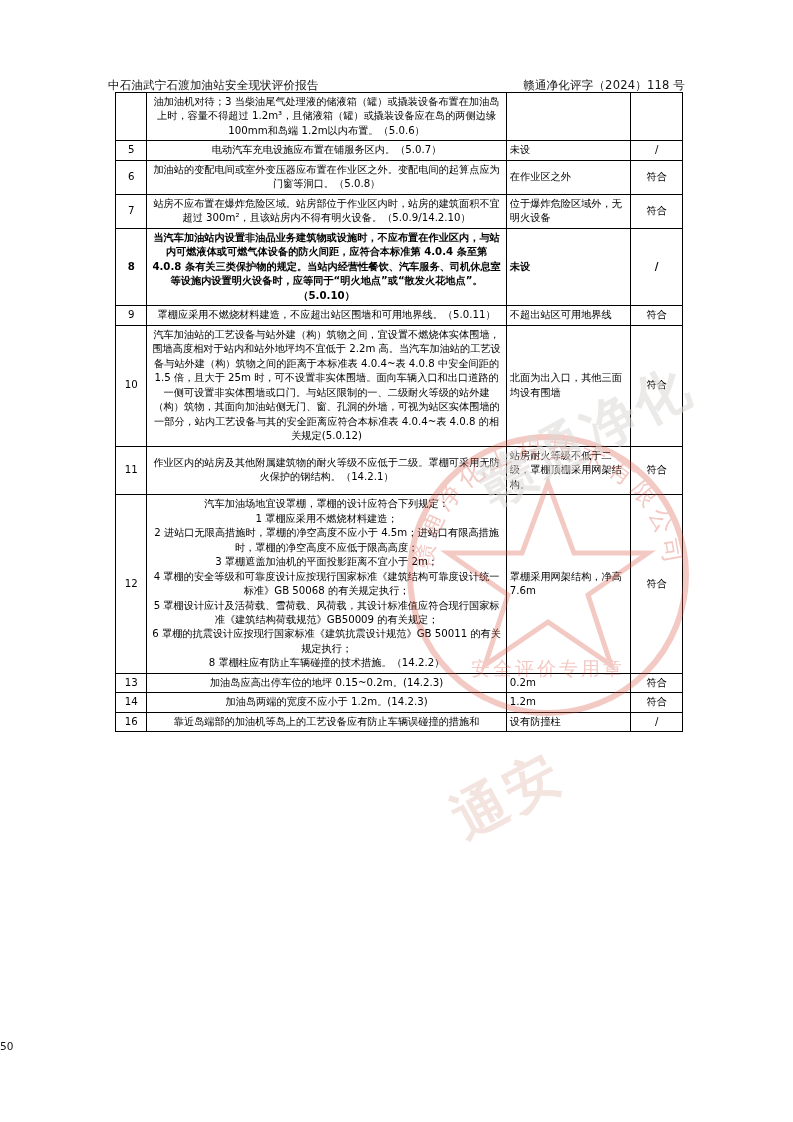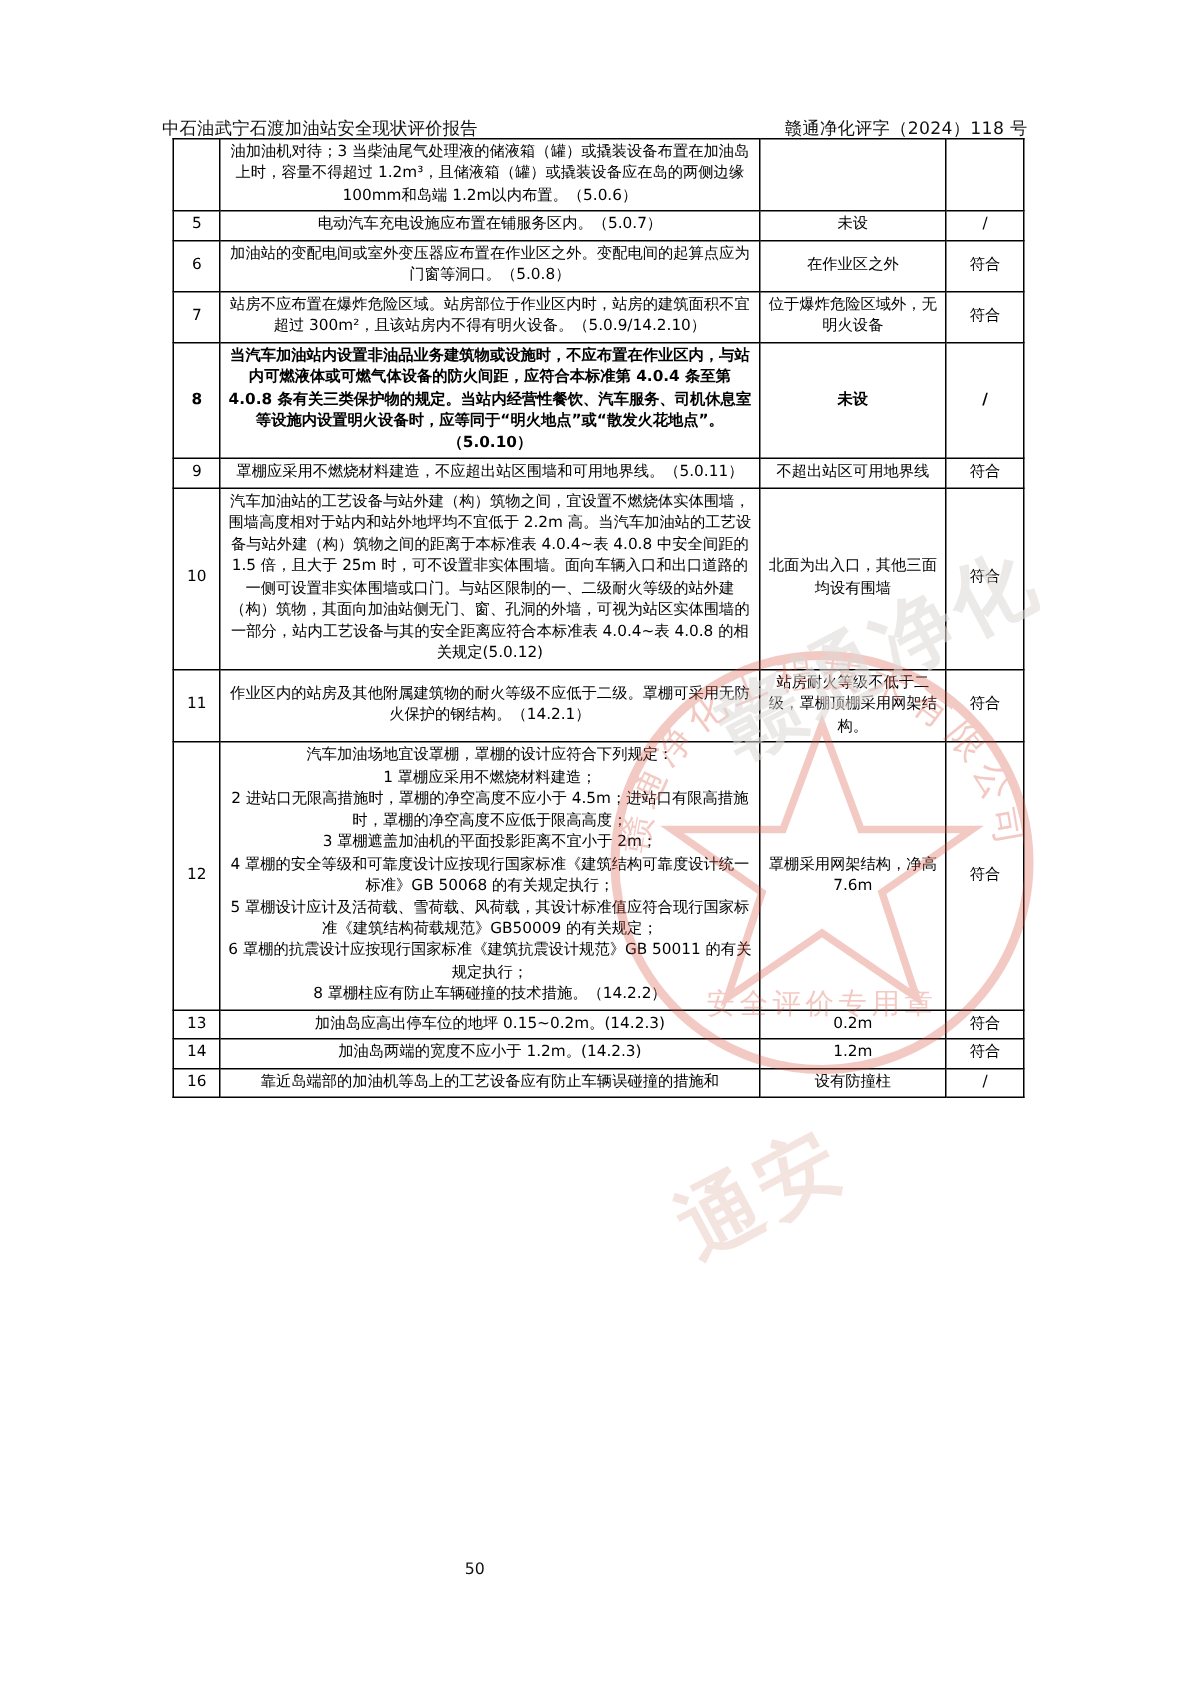--- a/index.html
+++ b/index.html
@@ -57,39 +57,38 @@
     text-align: center;
     vertical-align: middle;
   }
   td.req {
     width: 348px;
     text-align: center;
     vertical-align: middle;
   }
   td.actual {
     width: 116px;
-    text-align: center;
+    text-align: left;
     vertical-align: middle;
   }
   td.concl {
     width: 44px;
     text-align: center;
     vertical-align: middle;
   }
   .bold-row td {
     font-weight: bold;
   }
   .multi { white-space: pre-line; }
 
   .footer-num {
     position: absolute;
     top: 1040px;
     left: 0;
     width: 633px;
-    text-align: center;
     font-size: 10.5px;
     color: #111;
   }
 
   
   .stamp {
     position: absolute;
     left: 398px;
     top: 425px;
     width: 300px;

